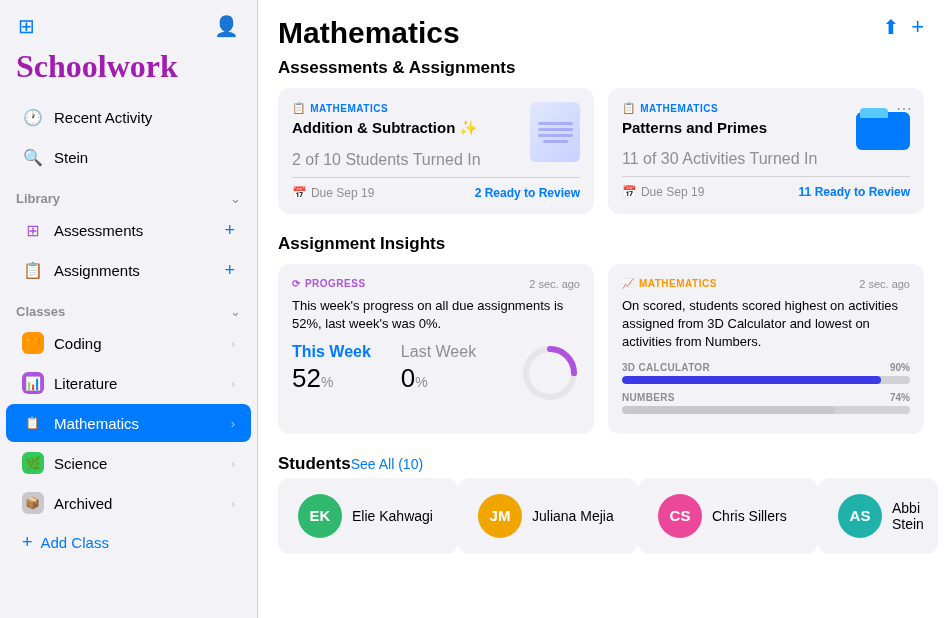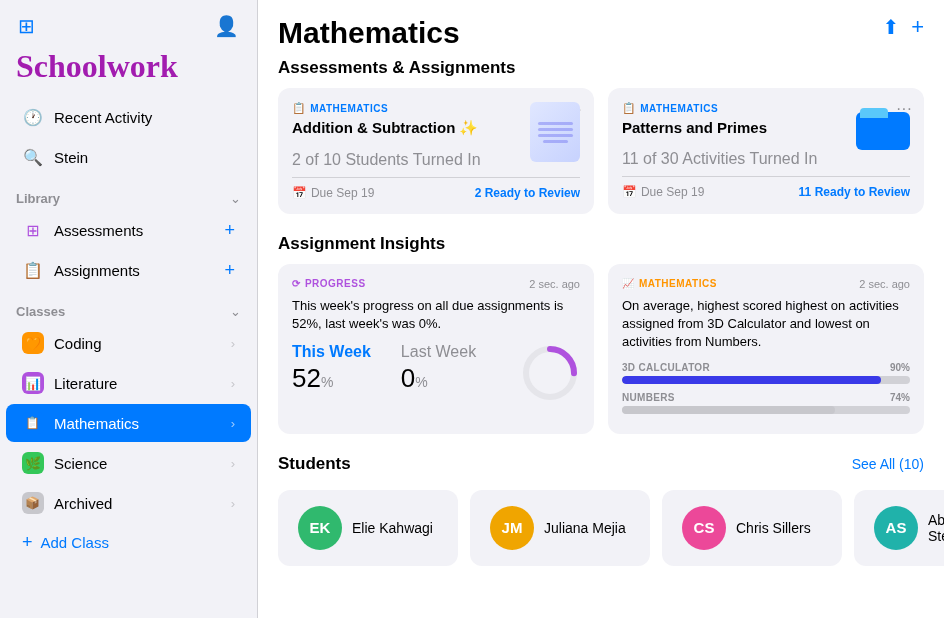--- a/index.html
+++ b/index.html
@@ -343,31 +343,30 @@
       font-size: 10px;
       font-weight: 700;
       color: #8e8e93;
       margin-left: auto;
     }
 
     
     .students-header {
       display: flex;
       align-items: center;
-      justify-content: space-between;
-      margin-bottom: 16px;
+      justify-content: flex-start;
+      margin-bottom: 4px;
     }
     .see-all {
       font-size: 14px;
       color: #007aff;
       cursor: pointer;
     }
     .students-row {
       display: flex;
-      gap: 12px;
     }
     .student-card {
       background: #f2f2f7;
       border-radius: 12px;
       padding: 16px 20px;
       display: flex;
       align-items: center;
       gap: 10px;
       min-width: 180px;
     }
@@ -586,21 +585,21 @@
     </div>
 
     <div class="insight-card">
       <div class="insight-header-row">
         <span class="insight-tag tag-performance">
           <span>📈</span>
           <span>MATHEMATICS</span>
         </span>
         <span class="insight-time">2 sec. ago</span>
       </div>
-      <div class="insight-text">On average, highest scored highest on activities assigned from 3D Calculator and lowest on activities from Numbers.</div>
+      <div class="insight-text">On scored, students scored highest on activities assigned from 3D Calculator and lowest on activities from Numbers.</div>
       <div>
         <div class="bar-row">
           <div class="bar-label-row">
             <span class="bar-name">3D CALCULATOR</span>
             <span class="bar-pct">90%</span>
           </div>
           <div class="bar-track">
             <div class="bar-fill-blue" style="width:90%;"></div>
           </div>
         </div>

